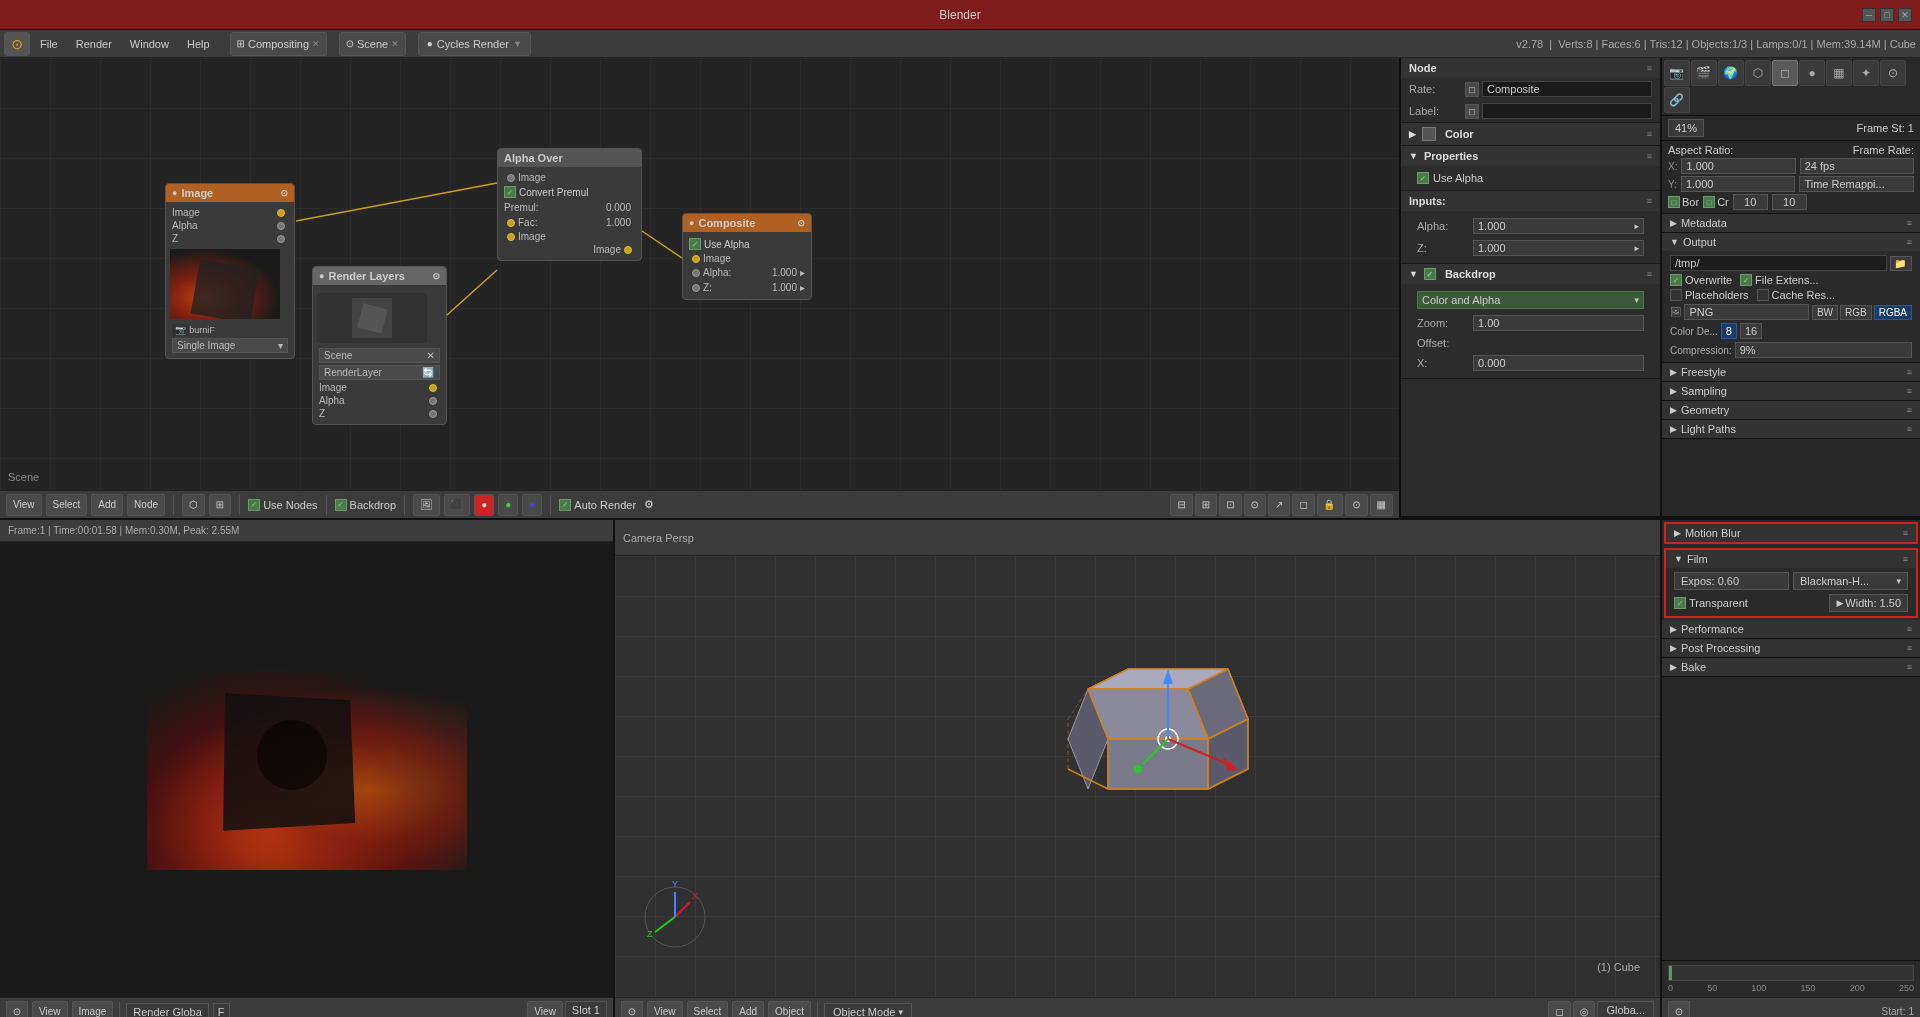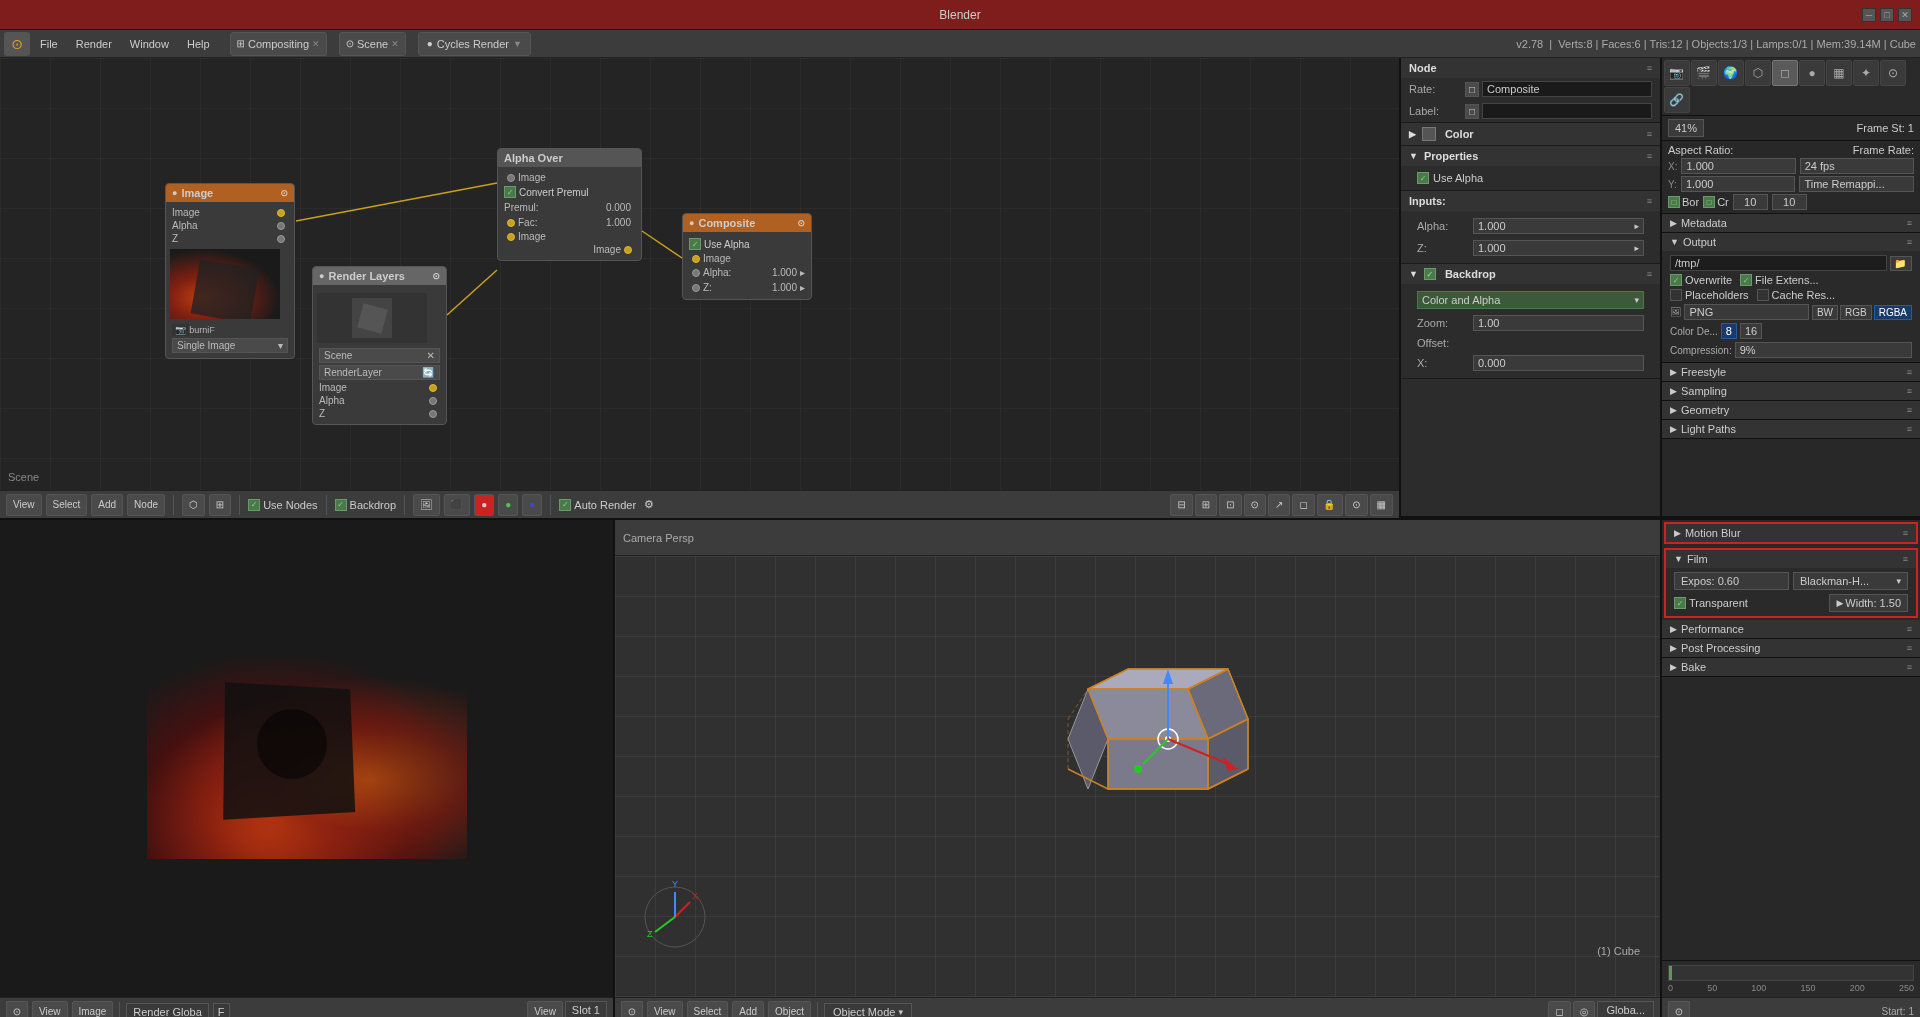--- a/index.html
+++ b/index.html
@@ -835,20 +835,23 @@
           <span>Light Paths</span>
           <span style="margin-left:auto;font-size:9px;color:#888;">≡</span>
         </div>
       </div>
     </div>
   </div>
 
   <div class="bottom-area" style="display:flex;flex:1;">
 
     <div style="width:615px;background:#1a1a1a;border-right:2px solid #111;display:flex;flex-direction:column;">
+      <div class="frame-bar">
+        <span>Frame:1 | Time:00:01.58 | Mem:0.30M, Peak: 2.55M</span>
+      </div>
       <div style="flex:1;display:flex;align-items:center;justify-content:center;padding:20px;position:relative;">
 
         <div style="width:320px;height:200px;position:relative;overflow:hidden;background:#111;">
 
           <div style="position:absolute;top:0;left:0;right:0;bottom:0;background:radial-gradient(ellipse at 40% 80%,#cc4010 0%,#882010 25%,#441010 50%,#1a1a1a 75%);"></div>
           <div style="position:absolute;top:0;left:0;right:0;bottom:0;background:radial-gradient(ellipse at 70% 60%,#cc6010 0%,#882010 30%,transparent 60%);opacity:0.6;"></div>
 
           <div style="position:absolute;top:25px;left:80px;width:130px;height:130px;background:#111;opacity:0.85;transform:perspective(200px) rotateY(10deg) rotateX(5deg);"></div>
 
           <div style="position:absolute;top:50px;left:110px;width:70px;height:70px;background:rgba(0,0,0,0.5);border-radius:50%;"></div>
@@ -919,21 +922,21 @@
         <svg style="position:absolute;bottom:40px;left:20px;" width="80" height="80">
           <circle cx="40" cy="40" r="30" fill="none" stroke="#555" stroke-width="1"></circle>
           <line x1="40" y1="40" x2="55" y2="25" stroke="#cc2222" stroke-width="2"></line>
           <line x1="40" y1="40" x2="40" y2="15" stroke="#4488ff" stroke-width="2"></line>
           <line x1="40" y1="40" x2="20" y2="55" stroke="#22cc22" stroke-width="2"></line>
           <text x="57" y="22" fill="#cc2222" font-size="9">X</text>
           <text x="37" y="10" fill="#4488ff" font-size="9">Y</text>
           <text x="12" y="60" fill="#22cc22" font-size="9">Z</text>
         </svg>
 
-        <div style="position:absolute;bottom:40px;right:20px;color:#aaa;font-size:11px;">(1) Cube</div>
+        <div style="position:absolute;bottom:24px;right:20px;color:#aaa;font-size:11px;">(1) Cube</div>
       </div>
 
       <div style="height:28px;background:#3c3c3c;border-top:1px solid #222;display:flex;align-items:center;padding:0 6px;gap:4px;">
         <div style="width:22px;height:22px;background:#4a4a4a;border:1px solid #555;display:flex;align-items:center;justify-content:center;font-size:10px;">⊙</div>
         <div class="toolbar-btn">View</div>
         <div class="toolbar-btn">Select</div>
         <div class="toolbar-btn">Add</div>
         <div class="toolbar-btn">Object</div>
         <div style="width:1px;height:20px;background:#555;margin:0 2px;"></div>
         <div style="background:#3a3a3a;border:1px solid #555;padding:2px 8px;font-size:11px;color:#ccc;display:flex;align-items:center;gap:3px;">

